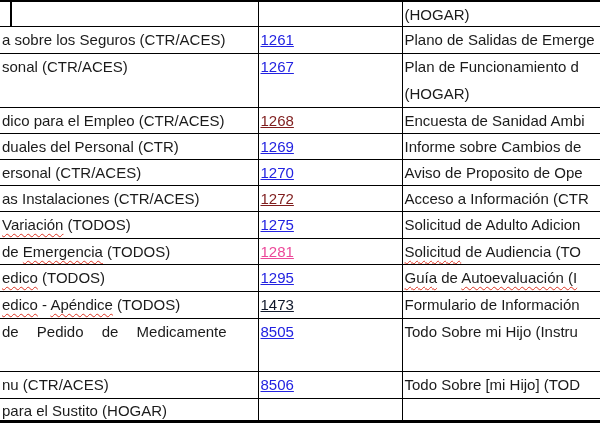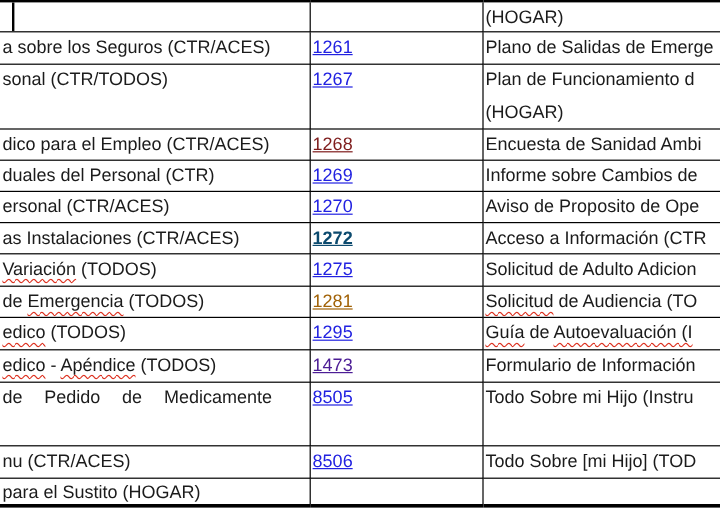--- a/index.html
+++ b/index.html
@@ -113,21 +113,21 @@
         </td>
         <td class="cell-num">
           <div class="line"><a class="form-link" href="#" style="color: rgb(34, 34, 225);">1261</a></div>
         </td>
         <td class="cell-right">
           <div class="line"><span>Plano de Salidas de Emerge</span></div>
         </td>
       </tr>
       <tr>
         <td class="cell-left">
-          <div class="line"><span>sonal (CTR/TODOS)</span></div>
+          <div class="line"><span>sonal (CTR/ACES)</span></div>
         </td>
         <td class="cell-num">
           <div class="line"><a class="form-link" href="#" style="color: rgb(34, 34, 225);">1267</a></div>
         </td>
         <td class="cell-right">
           <div class="line"><span>Plan de Funcionamiento d</span></div>
           <div class="line"><span>(HOGAR)</span></div>
         </td>
       </tr>
       <tr>
@@ -161,21 +161,21 @@
         </td>
         <td class="cell-right">
           <div class="line"><span>Aviso de Proposito de Ope</span></div>
         </td>
       </tr>
       <tr>
         <td class="cell-left">
           <div class="line"><span>as Instalaciones (CTR/ACES)</span></div>
         </td>
         <td class="cell-num">
-          <div class="line"><a class="form-link" href="#" style="color: #0c4a6e; font-weight: bold;">1272</a></div>
+          <div class="line"><a class="form-link" href="#" style="color: #7f1d1d;">1272</a></div>
         </td>
         <td class="cell-right">
           <div class="line"><span>Acceso a Información (CTR</span></div>
         </td>
       </tr>
       <tr>
         <td class="cell-left">
           <div class="line"><span class="sq" style="text-decoration-color: rgb(221, 51, 34);">Variación</span><span> (TODOS)</span></div>
         </td>
         <td class="cell-num">
@@ -183,21 +183,21 @@
         </td>
         <td class="cell-right">
           <div class="line"><span>Solicitud de Adulto Adicion</span></div>
         </td>
       </tr>
       <tr>
         <td class="cell-left">
           <div class="line"><span>de </span><span class="sq" style="text-decoration-color: rgb(221, 51, 34);">Emergencia</span><span> (TODOS)</span></div>
         </td>
         <td class="cell-num">
-          <div class="line"><a class="form-link" href="#" style="color: #a16207; text-decoration: underline;">1281</a></div>
+          <div class="line"><a class="form-link" href="#" style="color: #ec4899; text-decoration: underline;">1281</a></div>
         </td>
         <td class="cell-right">
           <div class="line"><span class="sq" style="text-decoration-color: rgb(221, 51, 34);">Solicitud</span><span> de Audiencia (TO</span></div>
         </td>
       </tr>
       <tr>
         <td class="cell-left">
           <div class="line"><span class="sq" style="text-decoration-color: rgb(221, 51, 34);">edico</span><span> (TODOS)</span></div>
         </td>
         <td class="cell-num">
@@ -205,21 +205,21 @@
         </td>
         <td class="cell-right">
           <div class="line"><span class="sq" style="text-decoration-color: rgb(221, 51, 34);">Guía</span><span> de </span><span class="sq" style="text-decoration-color: rgb(221, 51, 34);">Autoevaluación (I</span></div>
         </td>
       </tr>
       <tr>
         <td class="cell-left">
           <div class="line"><span class="sq" style="text-decoration-color: rgb(221, 51, 34);">edico</span><span> - </span><span class="sq" style="text-decoration-color: rgb(221, 51, 34);">Apéndice</span><span> (TODOS)</span></div>
         </td>
         <td class="cell-num">
-          <div class="line"><a class="form-link" href="#" style="color: #4c1d95;">1473</a></div>
+          <div class="line"><a class="form-link" href="#" style="color: #0f172a;">1473</a></div>
         </td>
         <td class="cell-right">
           <div class="line"><span>Formulario de Información</span></div>
         </td>
       </tr>
       <tr>
         <td class="cell-left justified">
           <div class="line"><span>de Pedido de Medicamente</span></div>
         </td>
         <td class="cell-num">

